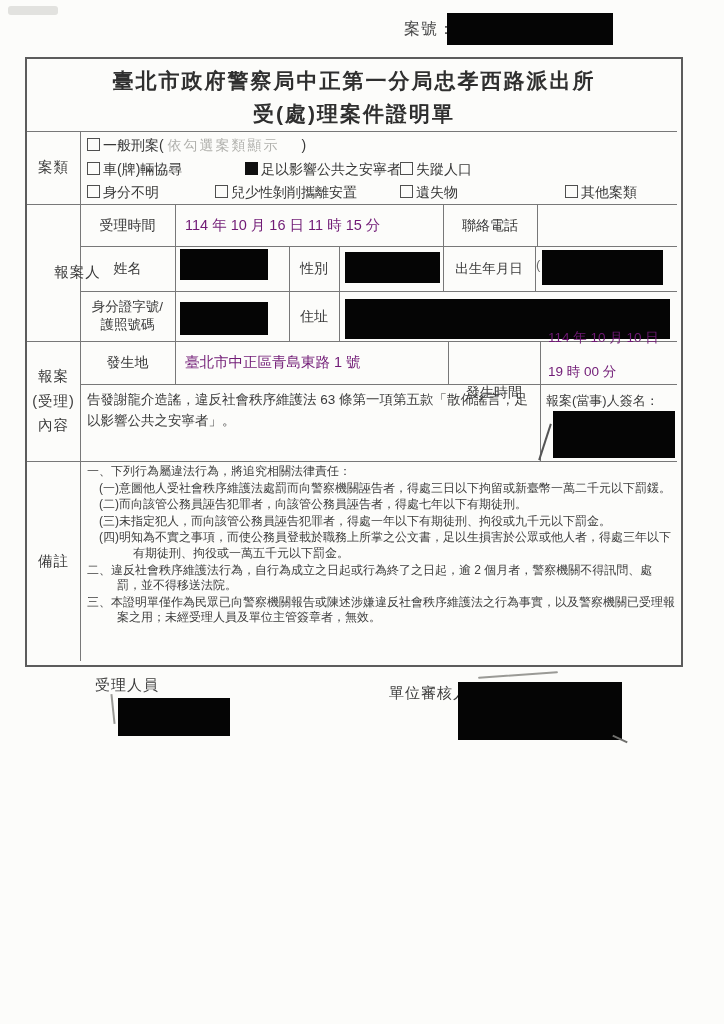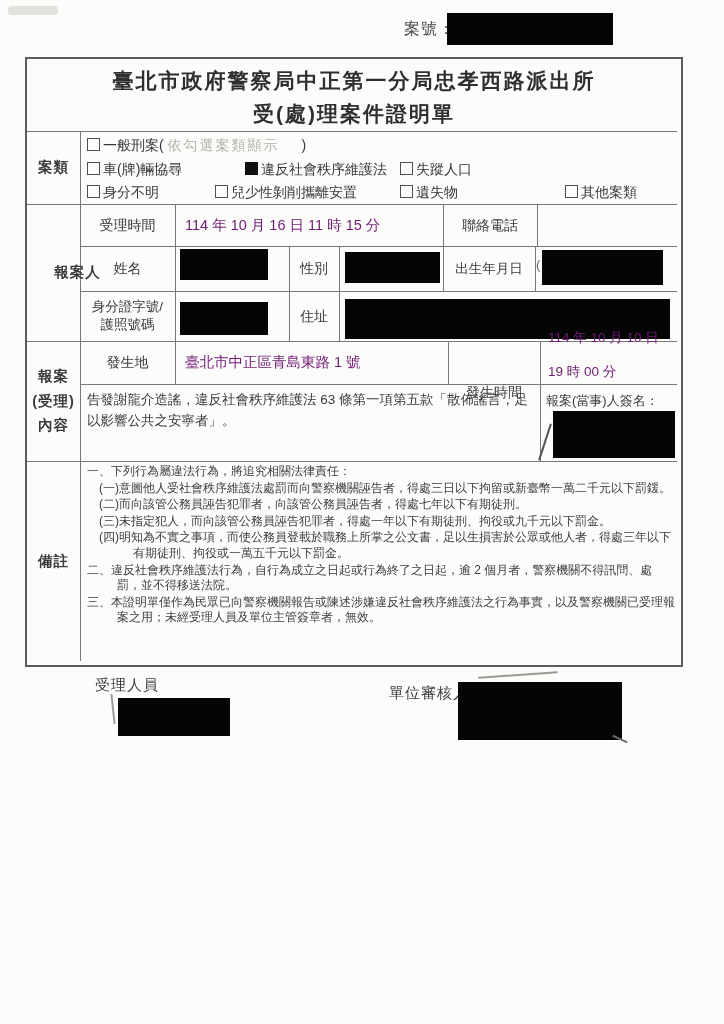--- a/index.html
+++ b/index.html
@@ -9,21 +9,21 @@
     font-family:"Liberation Sans","DejaVu Sans",sans-serif;
     color:#3c3c3c;
   }
   .smudge{position:absolute;left:8px;top:6px;width:50px;height:9px;background:#e2e2df;border-radius:3px;}
   .caseno-label{position:absolute;left:404px;top:19px;font-size:16px;color:#4a4a4a;letter-spacing:1px;}
   .redact{position:absolute;background:#050505;}
   .sheet{position:absolute;left:25px;top:57px;width:654px;height:606px;border:2px solid #5c5c5c;background:transparent;}
   .gl{position:absolute;background:#787878;}
   .title1{position:absolute;left:0;top:8px;width:100%;text-align:center;font-size:21px;font-weight:700;color:#2f2f2f;letter-spacing:2px;}
   .title2{position:absolute;left:0;top:41px;width:100%;text-align:center;font-size:21px;font-weight:700;color:#2f2f2f;letter-spacing:2px;}
-  .seclab{position:absolute;display:flex;align-items:center;justify-content:center;font-size:14.5px;color:#3a3a3a;letter-spacing:1px;font-weight:bold;}
+  .seclab{position:absolute;display:flex;align-items:center;justify-content:center;font-size:14.5px;color:#3a3a3a;letter-spacing:1px;}
   .cellab{position:absolute;display:flex;align-items:center;justify-content:center;font-size:14px;color:#3a3a3a;text-align:center;line-height:1.3;}
   .val{position:absolute;font-size:14.5px;color:#701a75;white-space:nowrap;}
   .ctrow{position:absolute;font-size:14px;color:#383838;white-space:nowrap;}
   .ctitem{position:absolute;top:0;white-space:nowrap;}
   .cb{display:inline-block;width:11px;height:11px;border:1.6px solid #4f4f4f;vertical-align:-1px;margin-right:3px;background:#fcfcfa;}
   .cb.checked{background:#101010;border-color:#101010;}
   .ph{color:#b0b0ac;letter-spacing:2px;}
   .content-text{position:absolute;font-size:13.5px;color:#3a3a3a;line-height:1.55;}
   .sig-label{position:absolute;font-size:13px;color:#3a3a3a;white-space:nowrap;}
   .rmk-wrap{position:absolute;left:60px;top:405px;width:588px;font-size:12px;line-height:1.3;color:#3d3d3d;}
@@ -74,21 +74,21 @@
         <span class="ph">依勾選案類顯示</span>
         <span style="margin-left:18px;">)</span>
       </span>
     </div>
 
     <div class="ctrow" style="left:0;top:102px;width:650px;height:22px;">
       <span class="ctitem" style="left:60px;">
         <span class="cb"></span><span>車(牌)輛協尋</span>
       </span>
       <span class="ctitem" style="left:218px;">
-        <span class="cb checked"></span><span>違反社會秩序維護法</span>
+        <span class="cb checked"></span><span>足以影響公共之安寧者</span>
       </span>
       <span class="ctitem" style="left:373px;">
         <span class="cb"></span><span>失蹤人口</span>
       </span>
     </div>
 
     <div class="ctrow" style="left:0;top:125px;width:650px;height:22px;">
       <span class="ctitem" style="left:60px;">
         <span class="cb"></span><span>身分不明</span>
       </span>

